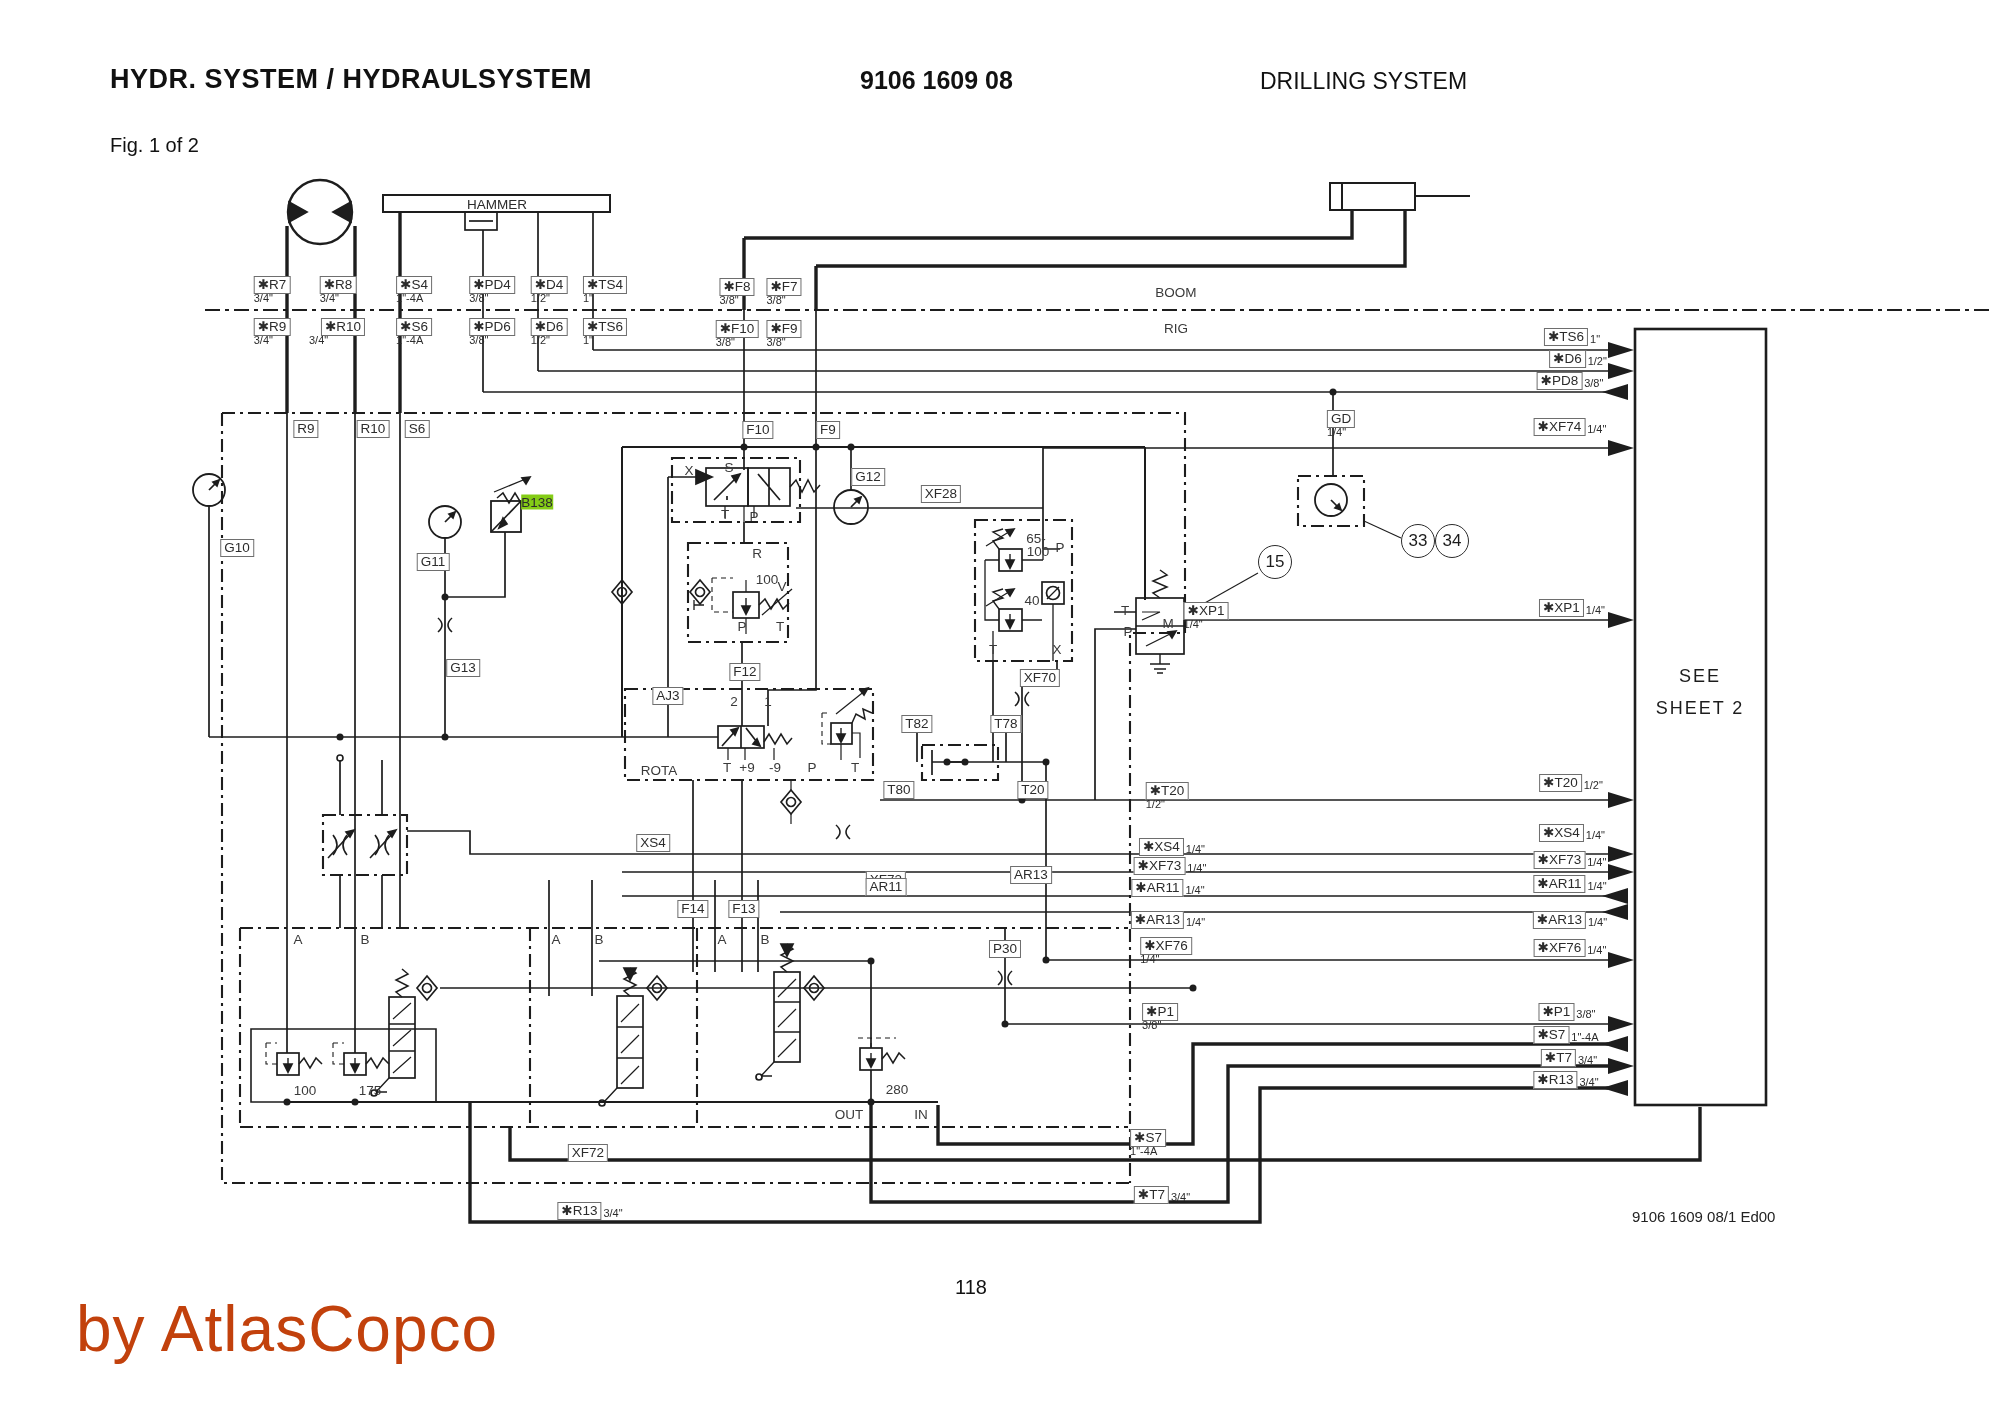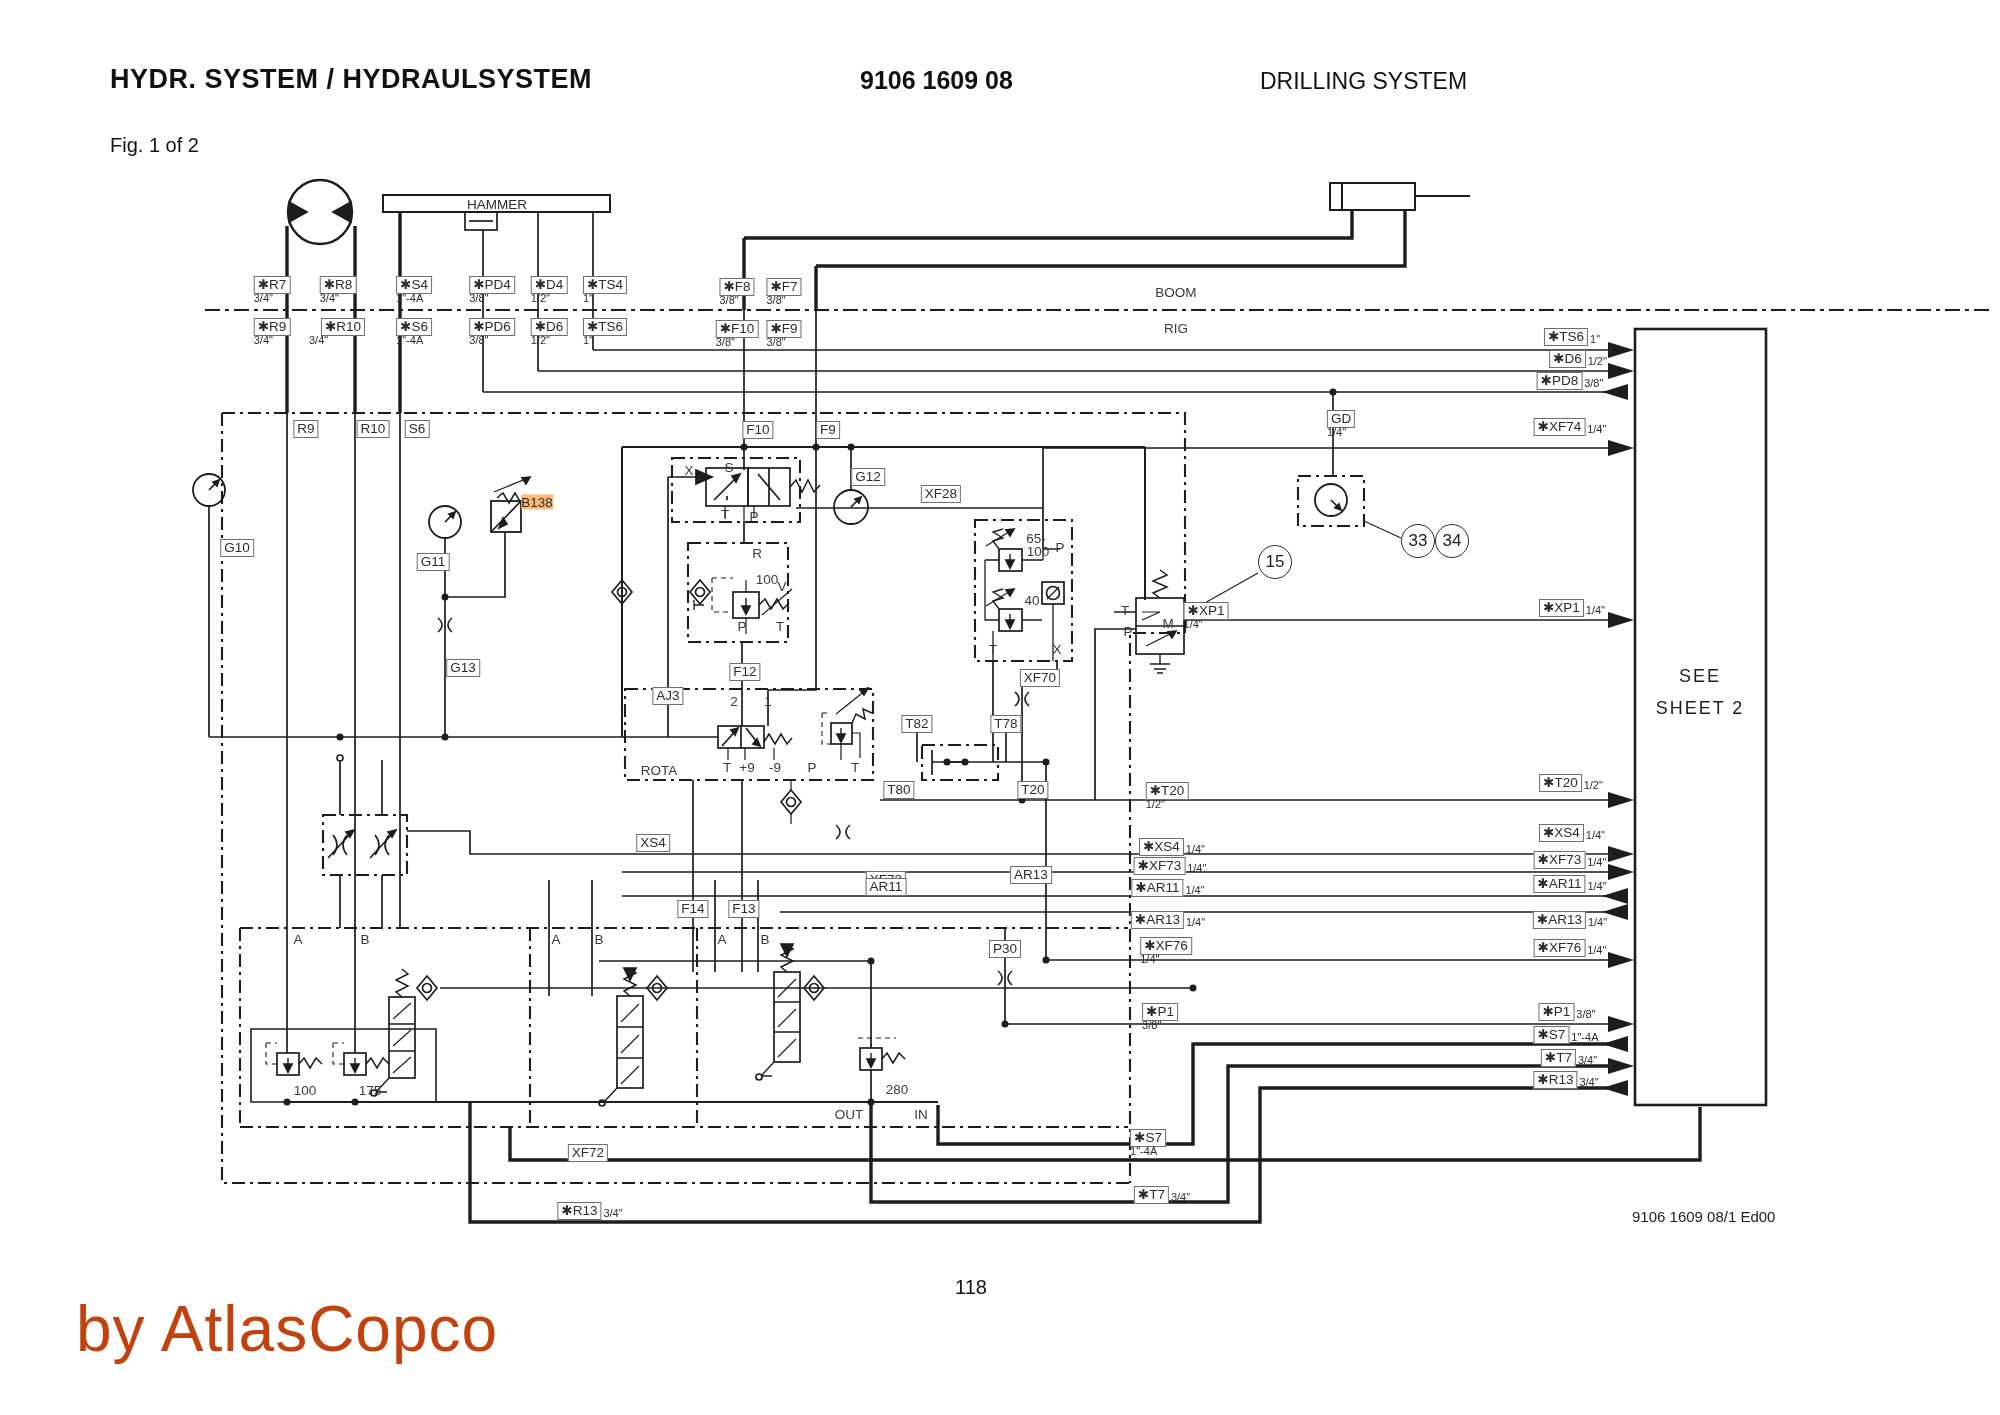--- a/index.html
+++ b/index.html
@@ -8,21 +8,21 @@
   #schem{position:absolute;left:0;top:0;}
   .hdr-title{position:absolute;left:110px;top:64px;font-size:27px;font-weight:bold;letter-spacing:.5px;}
   .hdr-doc{position:absolute;left:860px;top:66px;font-size:25px;font-weight:bold;}
   .hdr-sys{position:absolute;left:1260px;top:68px;font-size:23px;}
   .hdr-fig{position:absolute;left:110px;top:134px;font-size:20px;}
   .ftr-page{position:absolute;left:955px;top:1276px;font-size:20px;}
   .ftr-ed{position:absolute;left:1632px;top:1208px;font-size:15px;color:#222;}
   .wmark{position:absolute;left:76px;top:1292px;font-size:64px;color:#c2410c;letter-spacing:1px;}
   .lbl{position:absolute;transform:translate(-50%,-50%);white-space:nowrap;display:flex;align-items:flex-start;z-index:5;}
   .lbox{border:1px solid #6e6e6e;background:#fff;padding:0px 3px 1px 3px;font-size:13.5px;color:#2c2c2c;line-height:15px;}
-  .lplain{background:#fdba74;font-size:13.5px;color:#2c2c2c;line-height:15px;}
+  .lplain{background:#84cc16;font-size:13.5px;color:#2c2c2c;line-height:15px;}
   .sz-r{font-size:11px;color:#2c2c2c;margin-left:2px;margin-top:5px;}
   .sz-b{position:absolute;top:16px;left:0px;font-size:11px;color:#2c2c2c;}
   .port{position:absolute;transform:translate(-50%,-50%);font-size:13.5px;color:#3a3a3a;background:transparent;white-space:nowrap;z-index:4;}
   .co{position:absolute;transform:translate(-50%,-50%);width:32px;height:32px;border:1.7px solid #2c2c2c;border-radius:50%;
       background:#fff;display:flex;align-items:center;justify-content:center;font-size:17px;color:#1c1c1c;z-index:6;}
   .see{position:absolute;transform:translate(-50%,-50%);font-size:18px;letter-spacing:2px;color:#1c1c1c;z-index:6;}
   .hammer-t{position:absolute;transform:translate(-50%,-50%);font-size:13.5px;color:#2c2c2c;z-index:6;}
 </style>
 </head>
 <body>

